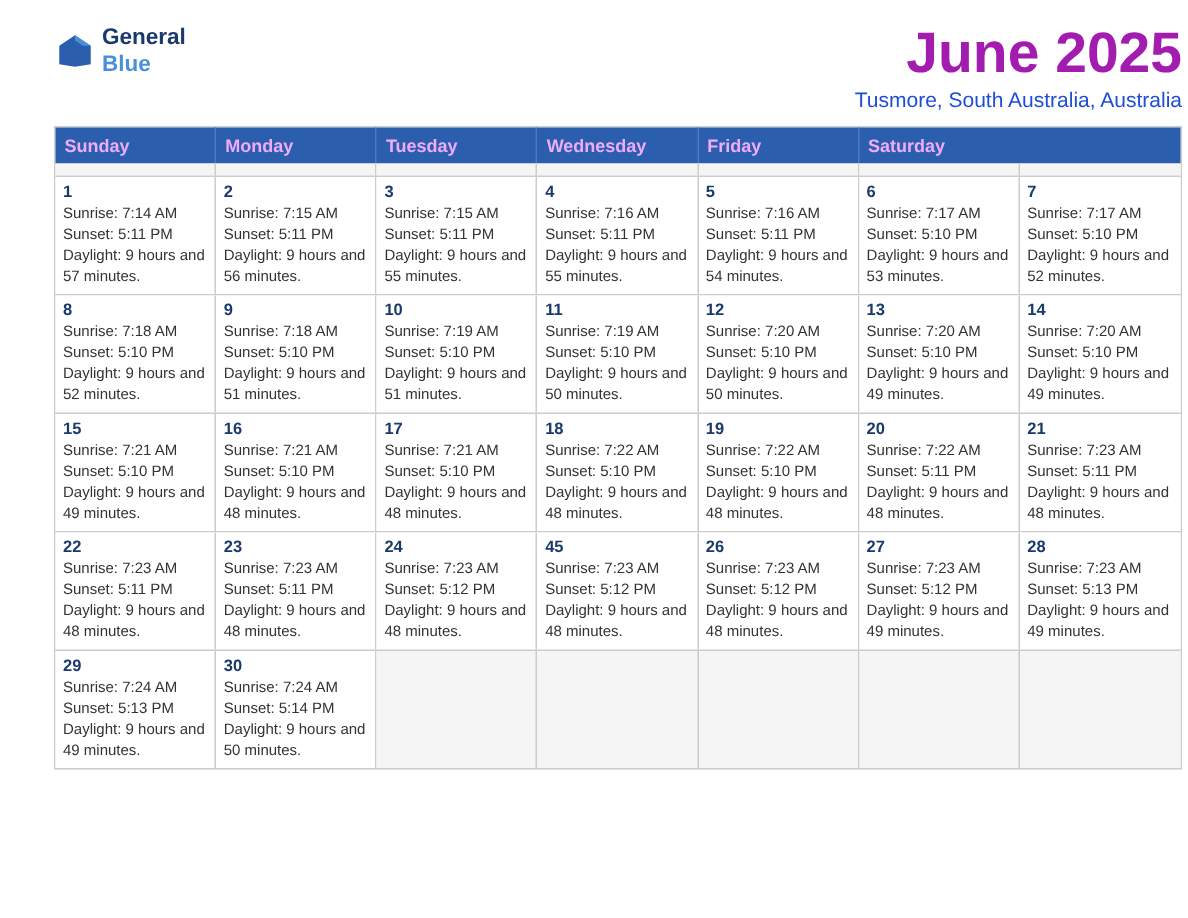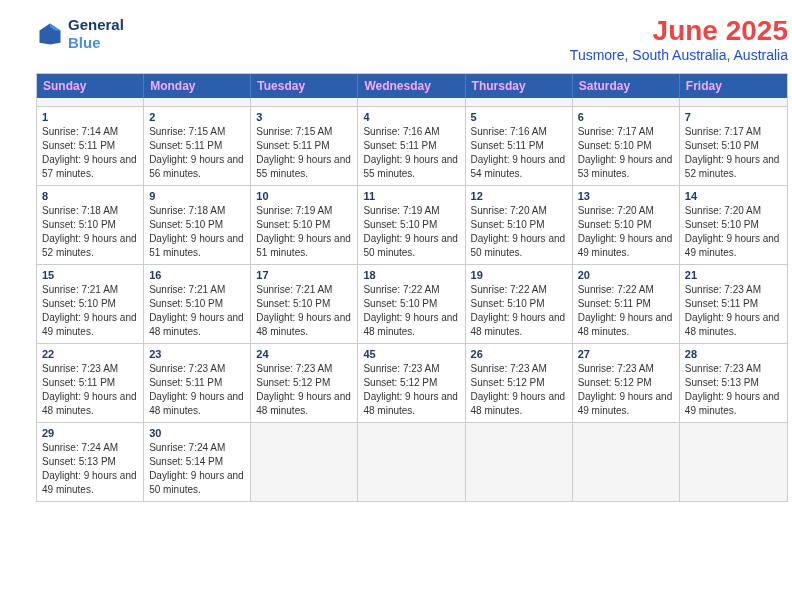--- a/index.html
+++ b/index.html
@@ -30,23 +30,23 @@
       gap: 4px;
     }
     .logo-icon {
       width: 28px;
       height: 28px;
     }
     .title-block {
       text-align: right;
     }
     .month-title {
-      font-size: 28px;
+      font-size: 38px;
       font-weight: bold;
-      color: #ef4444;
+      color: #a21caf;
       line-height: 1.1;
     }
     .location-title {
       font-size: 14px;
       color: #1d4ed8;
     }
     .calendar {
       flex: 1;
       display: flex;
       flex-direction: column;
@@ -121,23 +121,22 @@
       <div class="location-title">Tusmore, South Australia, Australia</div>
     </div>
   </div>
 
   <div class="calendar">
     <div class="cal-header" id="cal-header-row">
         <div class="cal-header-cell">Sunday</div>
         <div class="cal-header-cell">Monday</div>
         <div class="cal-header-cell">Tuesday</div>
         <div class="cal-header-cell">Wednesday</div>
-        <div class="cal-header-cell">Thursday</div>
+        <div class="cal-header-cell">Friday</div>
         <div class="cal-header-cell">Saturday</div>
-        <div class="cal-header-cell">Friday</div>
       </div>
     <div class="cal-body" id="cal-body">
         <div class="cal-row">
           <div class="cal-cell empty"></div>
           <div class="cal-cell empty"></div>
           <div class="cal-cell empty"></div>
           <div class="cal-cell empty"></div>
           <div class="cal-cell empty"></div>
           <div class="cal-cell empty"></div>
           <div class="cal-cell empty"></div>

